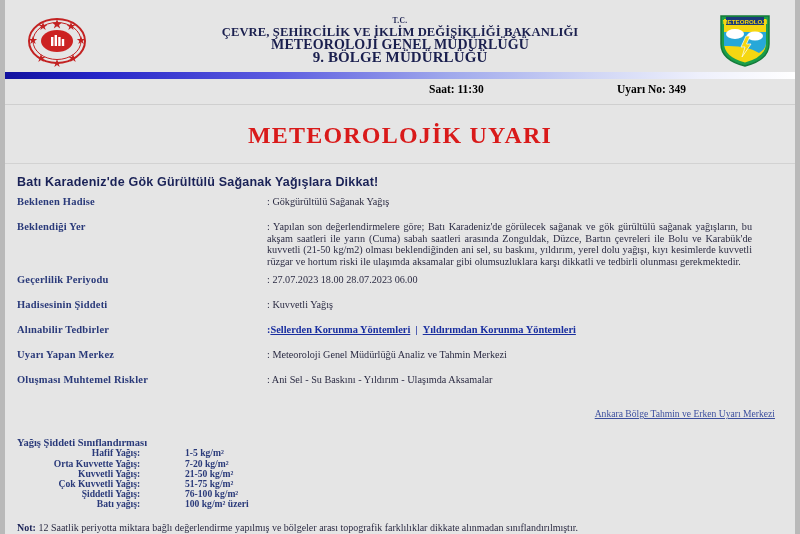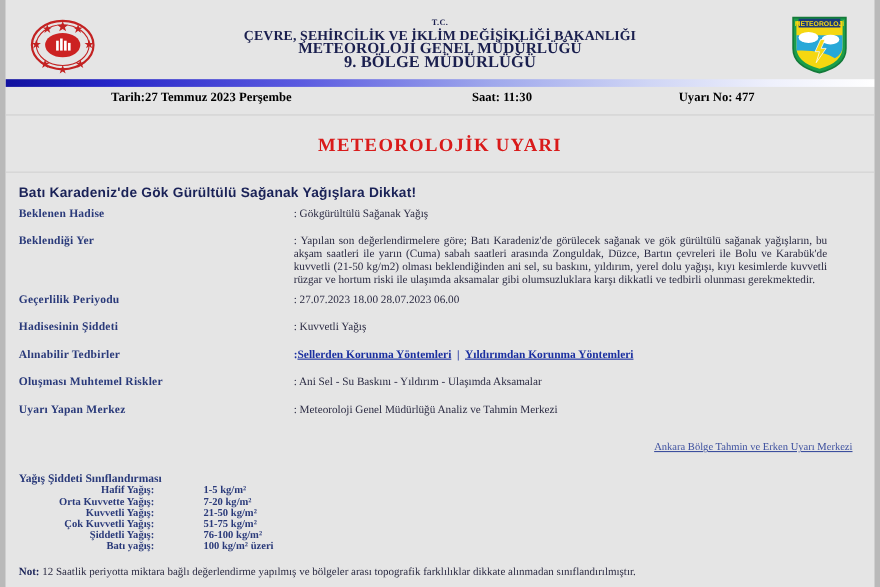--- a/index.html
+++ b/index.html
@@ -79,21 +79,21 @@
     background: #cfcfcf;
     margin: 3px 0 0 0;
   }
 
   
   .main-title {
     text-align: center;
     color: #d91a1a;
     font-family: "Liberation Serif", serif;
     font-weight: bold;
-    font-size: 17px;
+    font-size: 24px;
     letter-spacing: 1.2px;
     margin-top: 17px;
   }
 
   .hr-thin2 {
     height: 1px;
     background: #d2d2d2;
     margin-top: 14px;
   }
 
@@ -239,23 +239,22 @@
         <polygon points="29,24 24,35 28,35 25,45 34,32 29.5,32 33,24" fill="#f5d711" stroke="#ffffff" stroke-width="0.7"></polygon>
         <rect x="9" y="5" width="38" height="8" fill="#1a3a7a"></rect>
         <text x="28" y="11.5" font-family="Liberation Sans, sans-serif" font-size="6.2" font-weight="bold" fill="#f5d711" text-anchor="middle">METEOROLOJİ</text>
       </svg>
     </div>
   </div>
 
   <div class="bluebar"></div>
 
   <div class="daterow">
-    <span class="d-date">Tarih:27 Temmuz 2023 Perşembe</span>
     <span class="d-time">Saat: 11:30</span>
-    <span class="d-no">Uyarı No: 477</span>
+    <span class="d-no">Uyarı No: 349</span>
   </div>
   <div class="hr-thin"></div>
 
   <div class="main-title">METEOROLOJİK UYARI</div>
   <div class="hr-thin2"></div>
 
   <div class="body">
 
     <div class="subtitle">Batı Karadeniz'de Gök Gürültülü Sağanak Yağışlara Dikkat!</div>
 
@@ -273,25 +272,25 @@
 
     <div class="row">
       <span class="lbl">Hadisesinin Şiddeti</span><span class="val">: Kuvvetli Yağış</span>
     </div>
 
     <div class="row">
       <span class="lbl">Alınabilir Tedbirler</span><span class="val links"><span class="sep">:</span><a href="#">Sellerden Korunma Yöntemleri</a><span class="sep">&nbsp;&nbsp;</span><span class="sep">|</span><span class="sep">&nbsp;&nbsp;</span><a href="#">Yıldırımdan Korunma Yöntemleri</a></span>
     </div>
 
     <div class="row">
+      <span class="lbl">Uyarı Yapan Merkez</span><span class="val">: Meteoroloji Genel Müdürlüğü Analiz ve Tahmin Merkezi</span>
+    </div>
+
+    <div class="row">
       <span class="lbl">Oluşması Muhtemel Riskler</span><span class="val">: Ani Sel - Su Baskını - Yıldırım - Ulaşımda Aksamalar</span>
-    </div>
-
-    <div class="row">
-      <span class="lbl">Uyarı Yapan Merkez</span><span class="val">: Meteoroloji Genel Müdürlüğü Analiz ve Tahmin Merkezi</span>
     </div>
 
     <div class="ankara-line">
       <a href="#">Ankara Bölge Tahmin ve Erken Uyarı Merkezi</a>
     </div>
 
     <div class="cls-title">Yağış Şiddeti Sınıflandırması</div>
     <table class="cls-table">
       <tbody>
         <tr>

